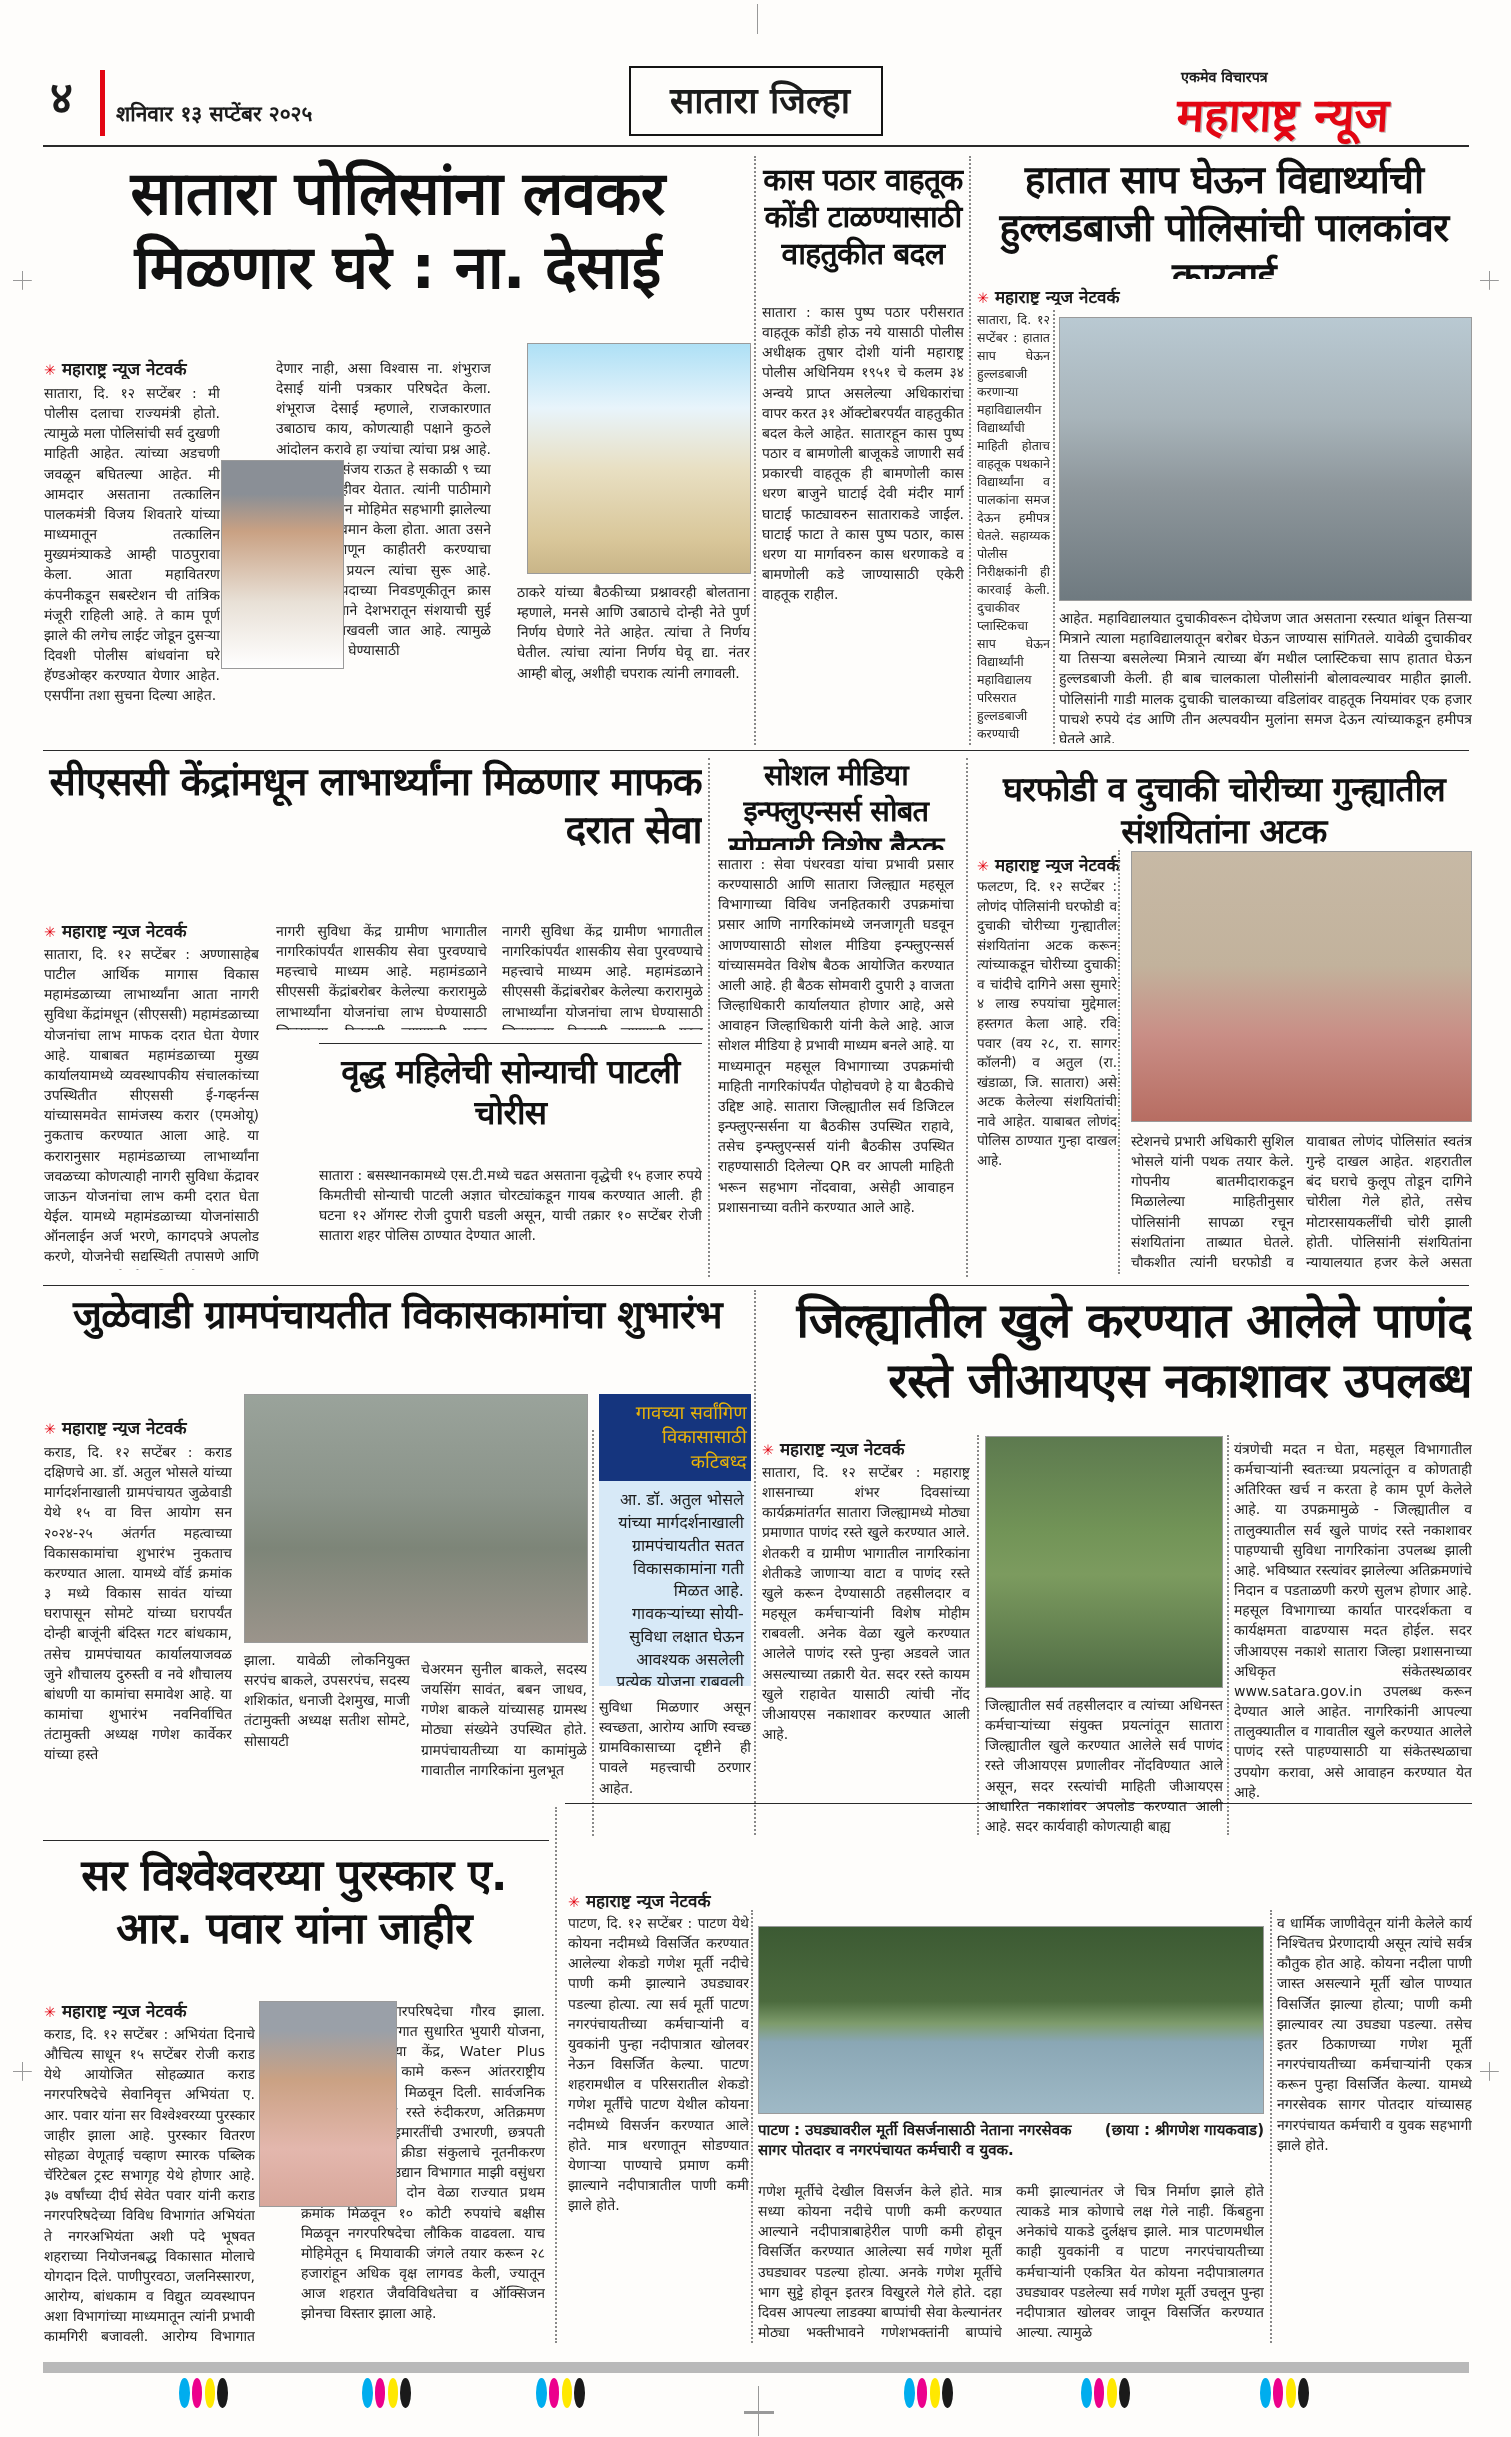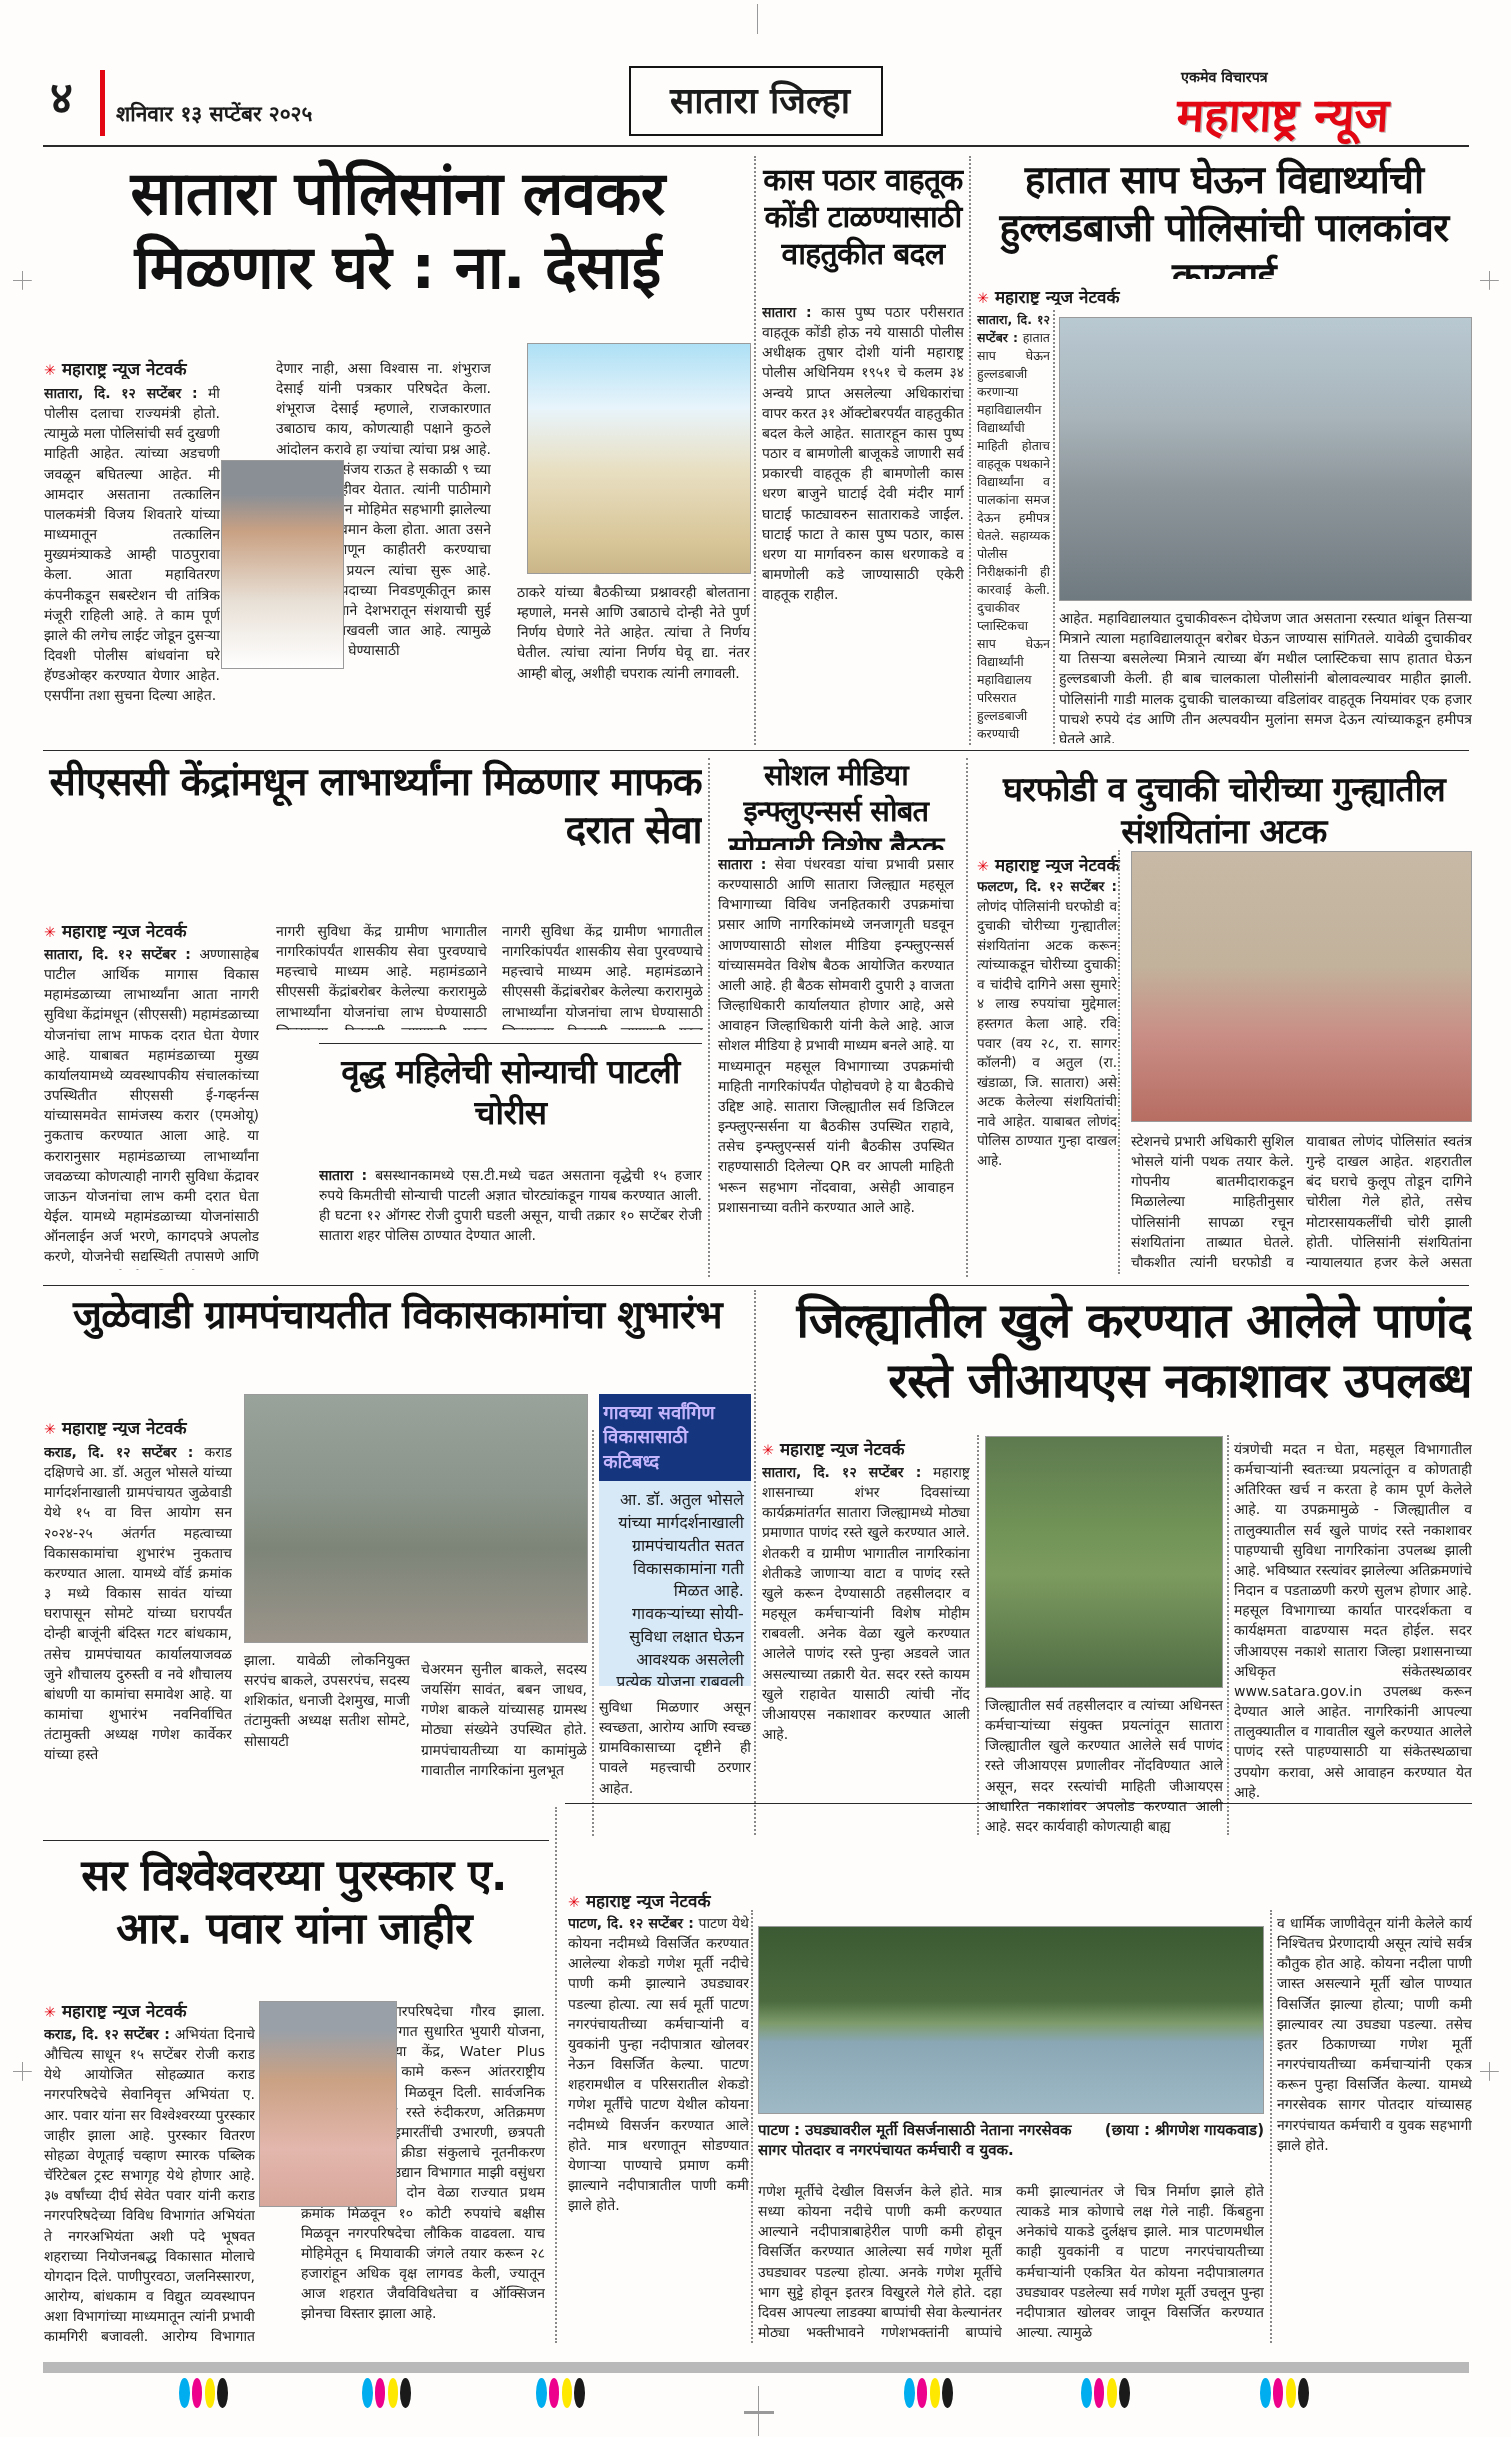--- a/index.html
+++ b/index.html
@@ -8,36 +8,36 @@
     --cyan:#00adee; --magenta-ink:#ec008c; --yellow-ink:#ffe800; --ink:#1a1a1a;
   }
   html,body{margin:0;padding:0;background:#e9e9e9;}
   #page{position:relative;width:1512px;height:2438px;background:#fefdfb;overflow:hidden;
         font-family:"DejaVu Sans",sans-serif;color:#1c1c1c;}
   .abs{position:absolute;box-sizing:border-box;}
   .hl{font-weight:800;color:#111;text-align:center;line-height:1.24;overflow:hidden;letter-spacing:-0.7px;}
   .body-col{font-size:14px;line-height:1.44;text-align:justify;overflow:hidden;color:#1d1d1d;}
   .byline{font-size:17px;font-weight:bold;overflow:hidden;white-space:nowrap;}
   .star{color:var(--accent-red);font-size:14.3px;}
-  .dl{font-weight:bold;}
+  .dl{font-weight:normal;}
   .photo{border:0.7px solid #9a9a9a;}
   .vsep{border-left:2.1px dotted #888;width:0;}
   .hrule{border-top:1.4px solid #2a2a2a;height:0;}
   .caption{font-size:15px;font-weight:bold;line-height:1.35;overflow:hidden;}
   .credit{float:right;font-weight:bold;}
   .plus{width:18.6px;height:18.6px;background:
         linear-gradient(#999,#999) center/100% 1.4px no-repeat,
         linear-gradient(#999,#999) center/1.4px 100% no-repeat;}
   .graybar{background:#b9b9b9;}
   .cmyk{display:flex;gap:2.1px;}
   .cmyk i{display:block;width:10.7px;height:30px;border-radius:50%;}
   .cmyk i:nth-child(1){background:var(--cyan);} .cmyk i:nth-child(2){background:var(--magenta-ink);}
   .cmyk i:nth-child(3){background:var(--yellow-ink);} .cmyk i:nth-child(4){background:var(--ink);}
   .qbox{background:var(--box-blue-light);overflow:hidden;}
-  .qbox .qhead{background:var(--box-blue);color:#c4b5fd;font-weight:bold;font-size:18.6px;text-align:left;
+  .qbox .qhead{background:var(--box-blue);color:#eab308;font-weight:normal;font-size:18.6px;text-align:right;
                padding:7.2px 4.3px;line-height:1.3;}
   .qbox .qbody{font-size:16px;line-height:1.42;padding:8.6px 7.2px 2.9px 7.2px;text-align:right;}
   .masthead{color:var(--accent-red);font-weight:800;font-size:46px;text-shadow:1.4px 1.4px 0 rgba(0,0,0,.25);
             transform:skewX(-3deg);white-space:nowrap;}
   .secbox{border:2.1px solid #141414;font-weight:800;font-size:36px;text-align:center;line-height:66px;white-space:nowrap;padding-left:8px;}
 </style>
 </head>
 <body>
 
 <div id="page">

